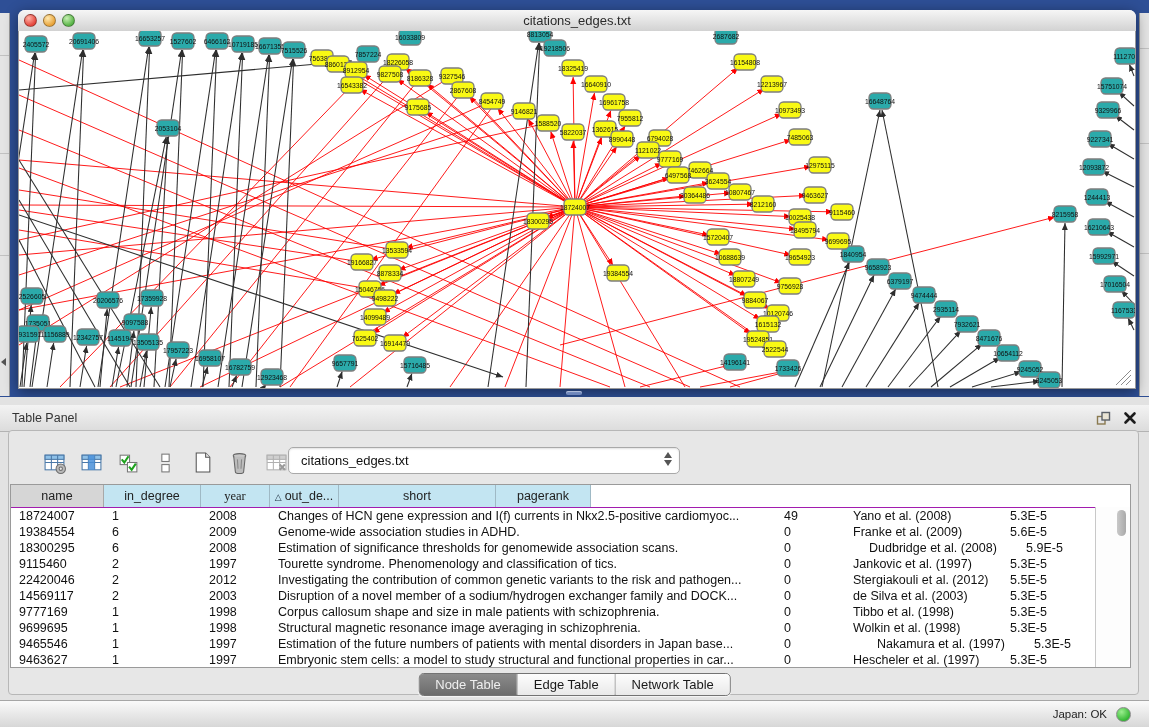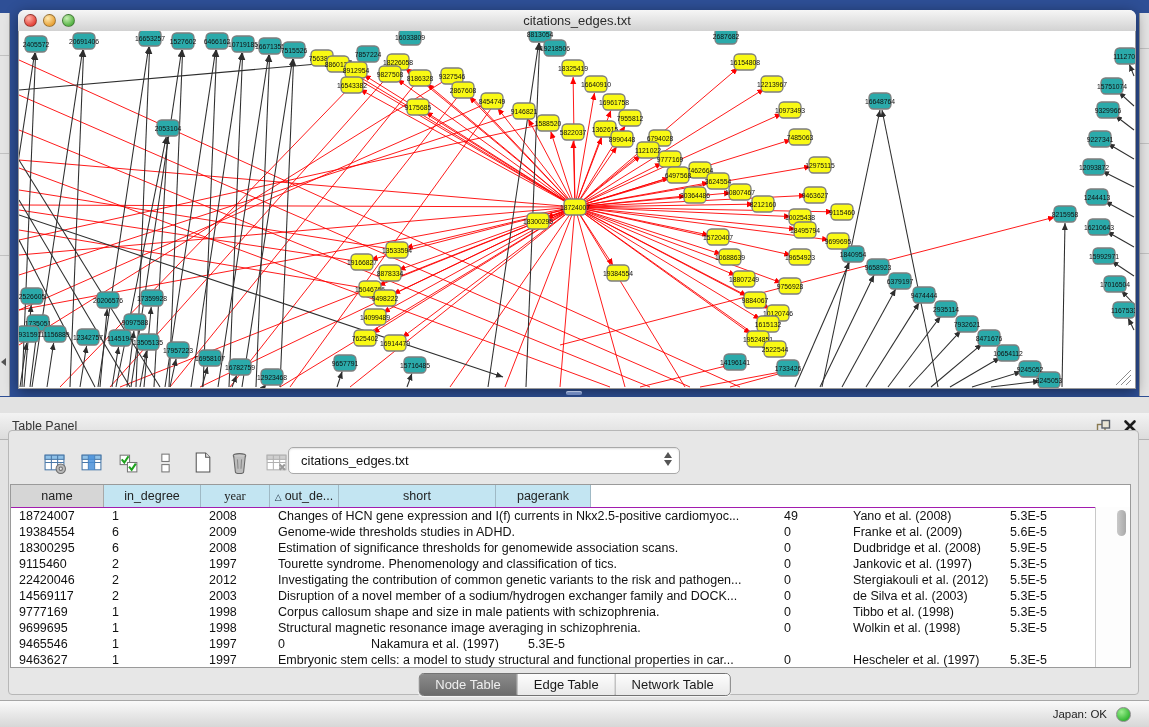--- a/index.html
+++ b/index.html
@@ -27,21 +27,21 @@
   .light.red{background:radial-gradient(circle at 35% 30%,#ffb3a7,#e4463c 70%);}
   .light.yellow{background:radial-gradient(circle at 35% 30%,#ffe9b0,#e8a33a 70%);}
   .light.green{background:radial-gradient(circle at 35% 30%,#c7f0b2,#58b447 70%);}
   .canvas-wrap{position:absolute;left:0;top:21px;width:1116px;height:357px;
     border:1px solid #9a9a9a;border-top:none;background:#fff;}
   
   .split-dimple{position:absolute;left:566px;top:391px;width:16px;height:4px;border-radius:2px;
     background:#6e86bb;box-shadow:inset 0 1px 1px rgba(255,255,255,.5);}
   
   .table-panel{position:absolute;left:0;top:397px;width:1149px;height:330px;background:#e2e2e2;}
-  .tp-header{position:absolute;left:0;top:16px;width:100%;height:27px;
+  .tp-header{position:absolute;left:0;top:8px;width:100%;height:27px;
     background:linear-gradient(#f3f3f3,#dcdcdc);border-bottom:1px solid #b3b3b3;box-sizing:border-box;}
   .tp-title{position:absolute;left:12px;top:6px;font-size:12.5px;color:#333;}
   .tp-float{position:absolute;right:38px;top:6px;width:15px;height:15px;cursor:pointer;}
   .tp-close{position:absolute;right:12px;top:6px;width:14px;height:14px;cursor:pointer;}
   .tp-inset{position:absolute;left:8px;top:33px;width:1131px;height:265px;
     border:1px solid #b7b7b7;border-radius:4px;background:#e7e7e7;box-sizing:border-box;}
   
   .toolbar{position:absolute;left:40px;top:50px;height:30px;display:flex;align-items:center;gap:9px;}
   .tbtn{width:28px;height:28px;display:flex;align-items:center;justify-content:center;
     border:none;background:transparent;padding:0;}
@@ -845,32 +845,32 @@
           <div class="td" style="width: 69px;">2008</div>
           <div class="td" style="width: 506px;">Changes of HCN gene expression and I(f) currents in Nkx2.5-positive cardiomyoc...</div>
           <div class="td" style="width: 69px;">49</div>
           <div class="td" style="width: 157px;">Yano et al. (2008)</div>
           <div class="td" style="width: 95px;">5.3E-5</div>
         </div>
         <div class="trow">
           <div class="td" style="width: 93px;">19384554</div>
           <div class="td" style="width: 97px;">6</div>
           <div class="td" style="width: 69px;">2009</div>
-          <div class="td" style="width: 506px;">Genome-wide thresholds studies in ADHD.</div>
+          <div class="td" style="width: 506px;">Genome-wide association studies in ADHD.</div>
           <div class="td" style="width: 69px;">0</div>
           <div class="td" style="width: 157px;">Franke et al. (2009)</div>
           <div class="td" style="width: 95px;">5.6E-5</div>
         </div>
         <div class="trow">
           <div class="td" style="width: 93px;">18300295</div>
           <div class="td" style="width: 97px;">6</div>
           <div class="td" style="width: 69px;">2008</div>
           <div class="td" style="width: 506px;">Estimation of significance thresholds for genomewide association scans.</div>
           <div class="td" style="width: 69px;">0</div>
-          <div class="td" style="width: 157px;">Dudbridge et al. (2008)</div>
+          <div class="td" style="width: 157px; margin-left: 16px;">Dudbridge et al. (2008)</div>
           <div class="td" style="width: 95px;">5.9E-5</div>
         </div>
         <div class="trow">
           <div class="td" style="width: 93px;">9115460</div>
           <div class="td" style="width: 97px;">2</div>
           <div class="td" style="width: 69px;">1997</div>
           <div class="td" style="width: 506px;">Tourette syndrome. Phenomenology and classification of tics.</div>
           <div class="td" style="width: 69px;">0</div>
           <div class="td" style="width: 157px;">Jankovic et al. (1997)</div>
           <div class="td" style="width: 95px;">5.3E-5</div>
@@ -908,20 +908,21 @@
           <div class="td" style="width: 69px;">1998</div>
           <div class="td" style="width: 506px;">Structural magnetic resonance image averaging in schizophrenia.</div>
           <div class="td" style="width: 69px;">0</div>
           <div class="td" style="width: 157px;">Wolkin et al. (1998)</div>
           <div class="td" style="width: 95px;">5.3E-5</div>
         </div>
         <div class="trow">
           <div class="td" style="width: 93px;">9465546</div>
           <div class="td" style="width: 97px;">1</div>
           <div class="td" style="width: 69px;">1997</div>
+          <div class="td" style="width: 506px;">Estimation of the future numbers of patients with mental disorders in Japan base...</div>
           <div class="td" style="width: 69px;">0</div>
           <div class="td" style="width: 157px; margin-left: 24px;">Nakamura et al. (1997)</div>
           <div class="td" style="width: 95px;">5.3E-5</div>
         </div>
         <div class="trow">
           <div class="td" style="width: 93px;">9463627</div>
           <div class="td" style="width: 97px;">1</div>
           <div class="td" style="width: 69px;">1997</div>
           <div class="td" style="width: 506px;">Embryonic stem cells: a model to study structural and functional properties in car...</div>
           <div class="td" style="width: 69px;">0</div>

